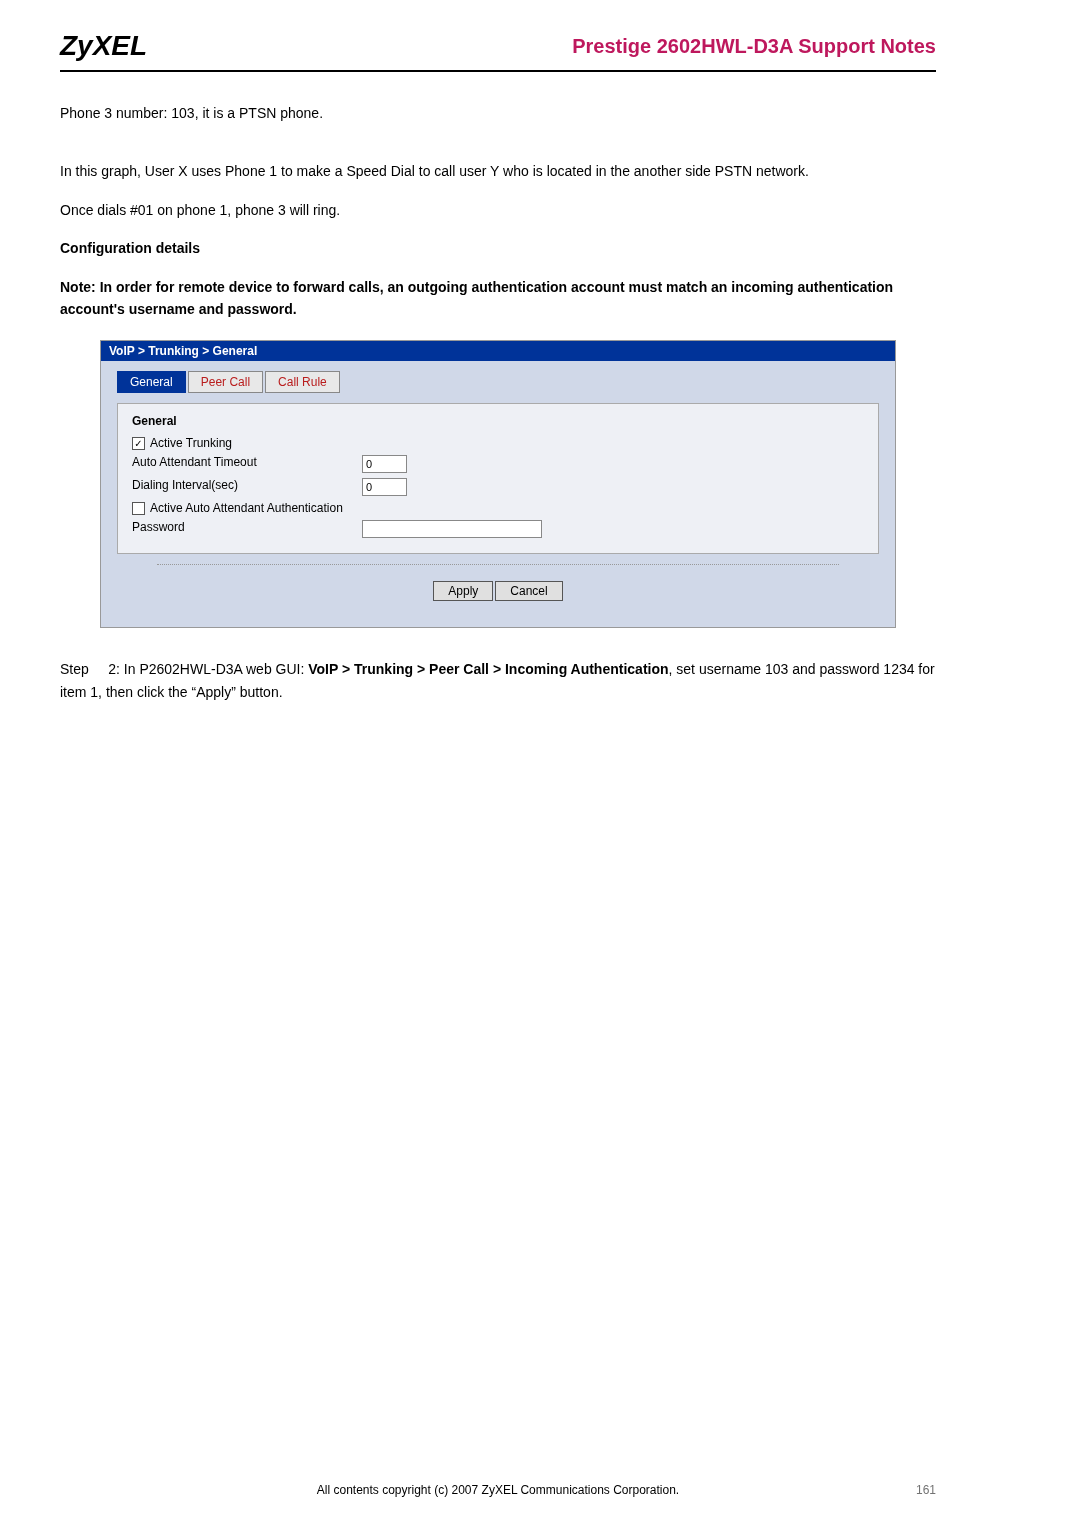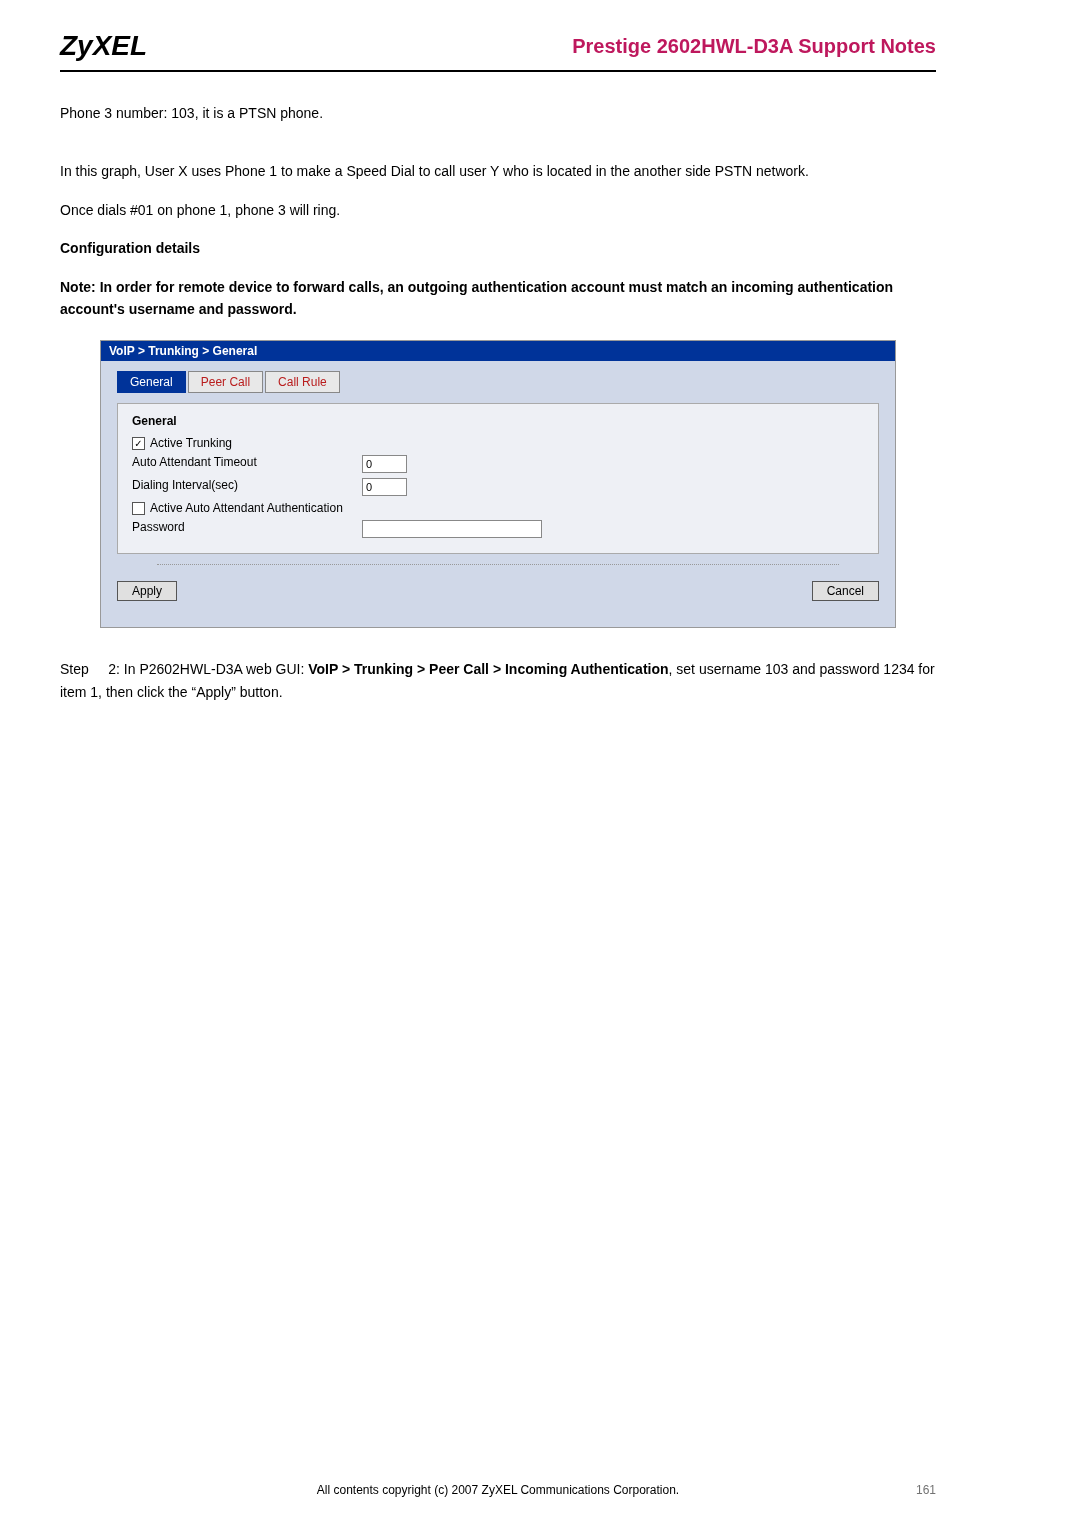--- a/index.html
+++ b/index.html
@@ -176,21 +176,21 @@
     }
 
     .gui-divider-dots {
       border: none;
       border-top: 1px dotted #999;
       margin: 10px 40px;
     }
 
     .gui-button-row {
       display: flex;
-      justify-content: space-between;
+      justify-content: center;
       gap: 2px;
       padding: 6px 0;
     }
 
     .gui-button {
       padding: 2px 14px;
       font-size: 12px;
       border: 1px solid #555;
       background: #e0e0e0;
       cursor: pointer;

